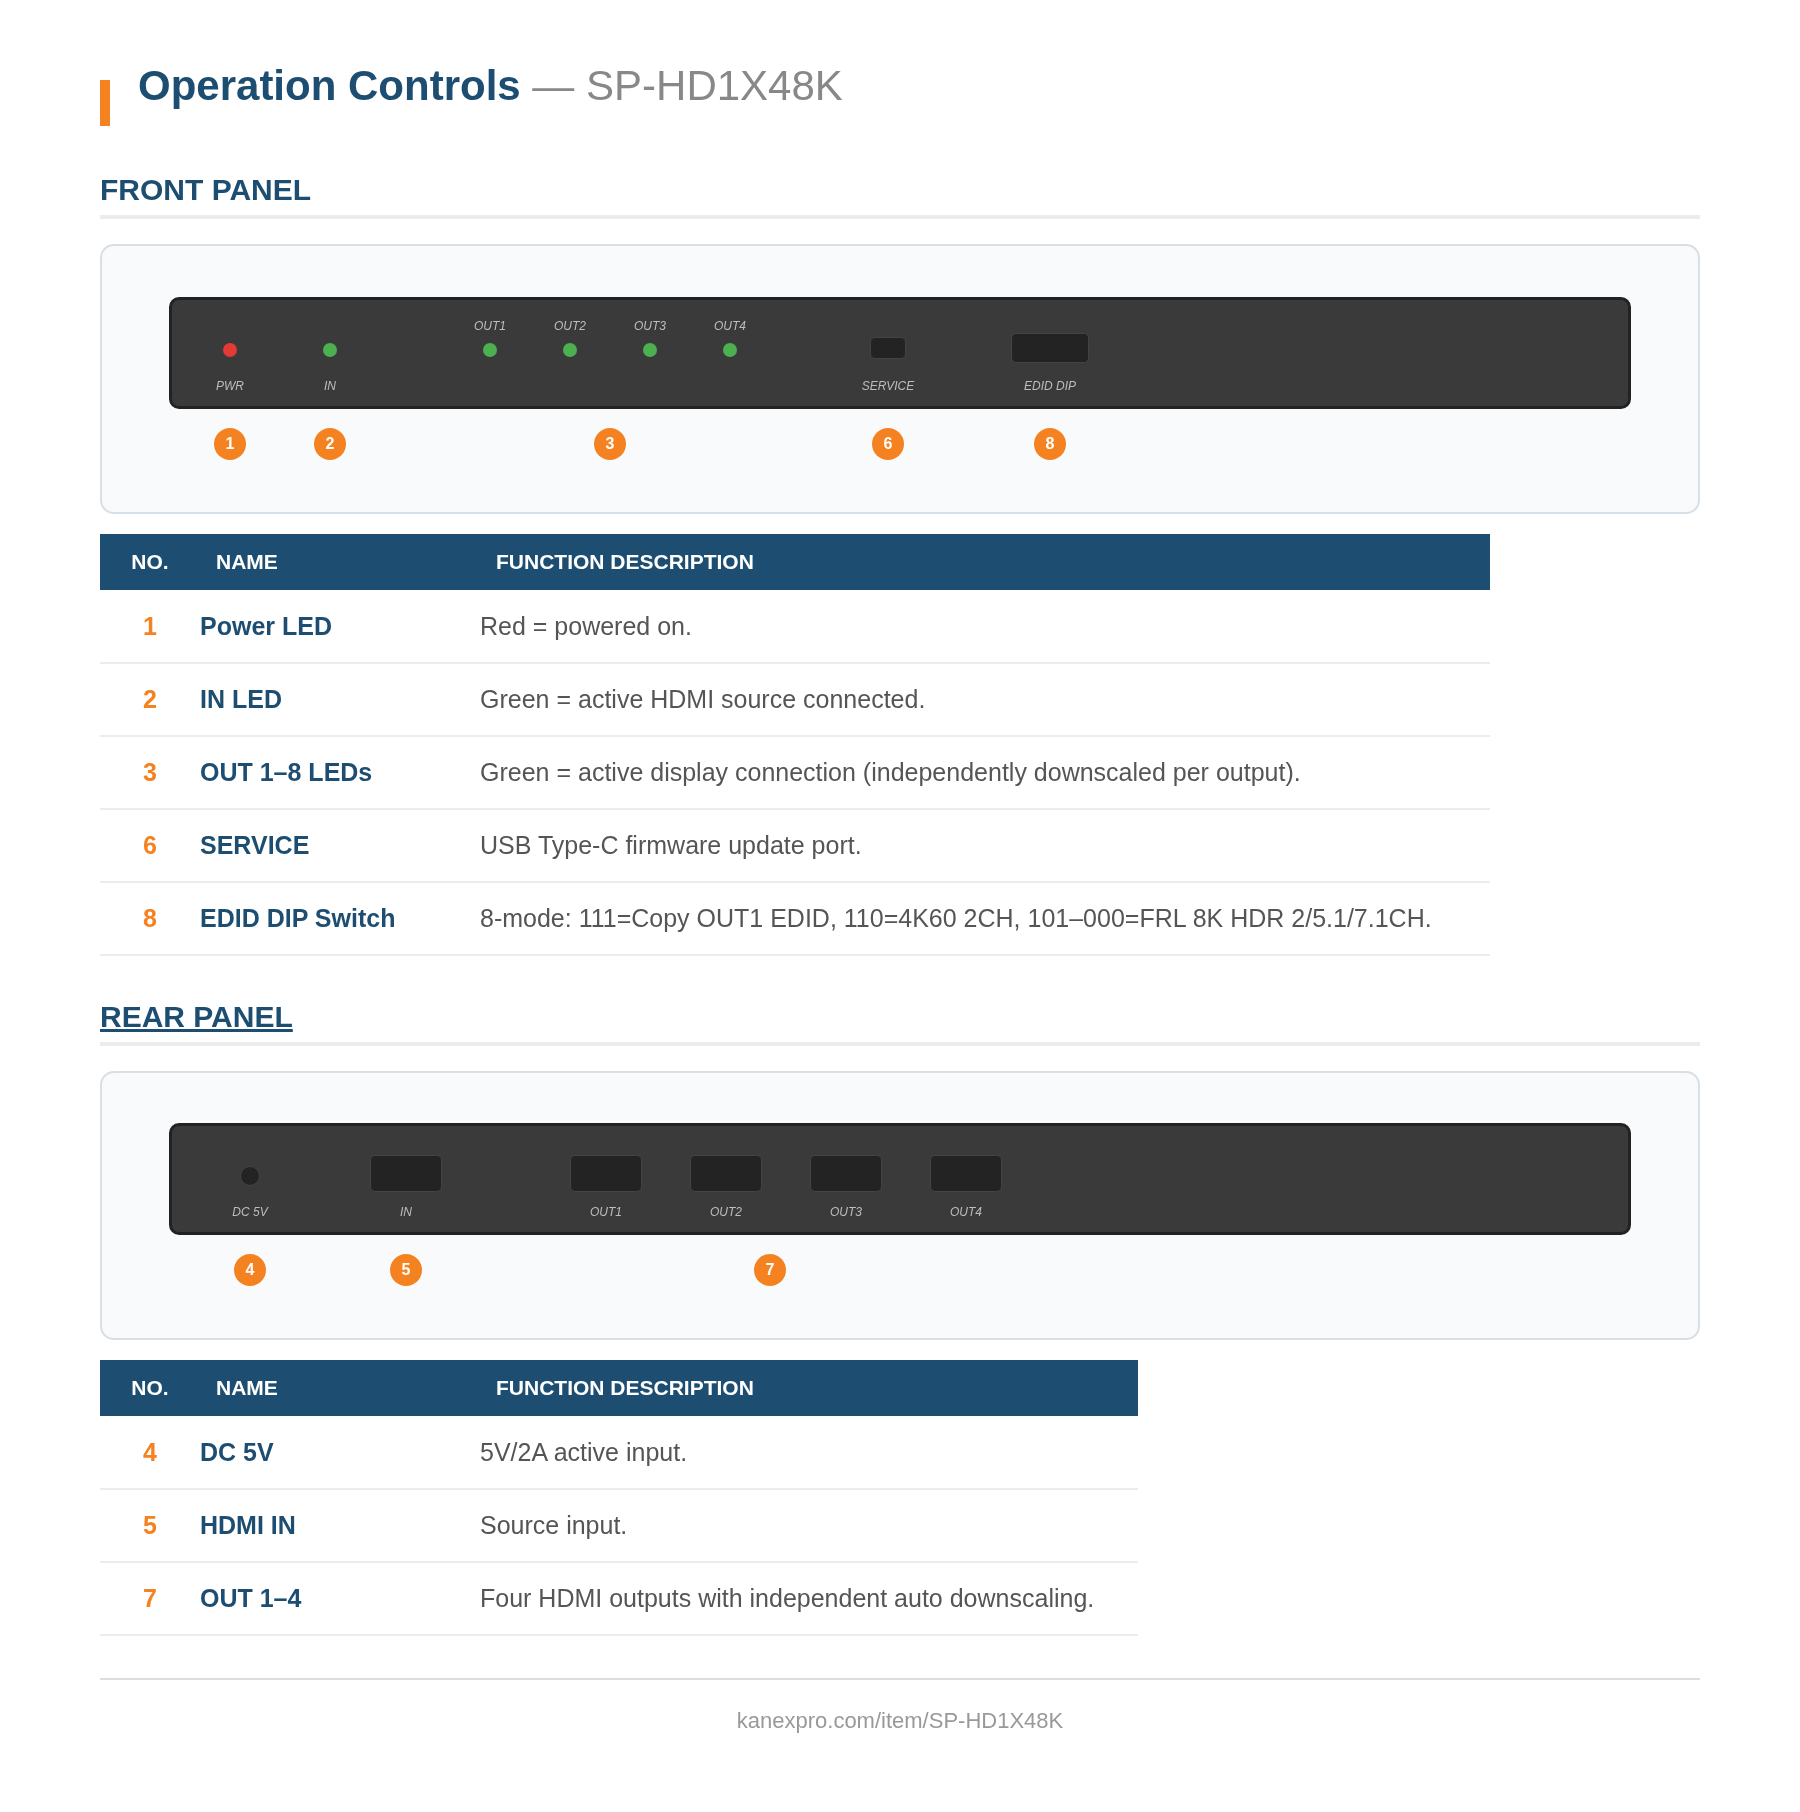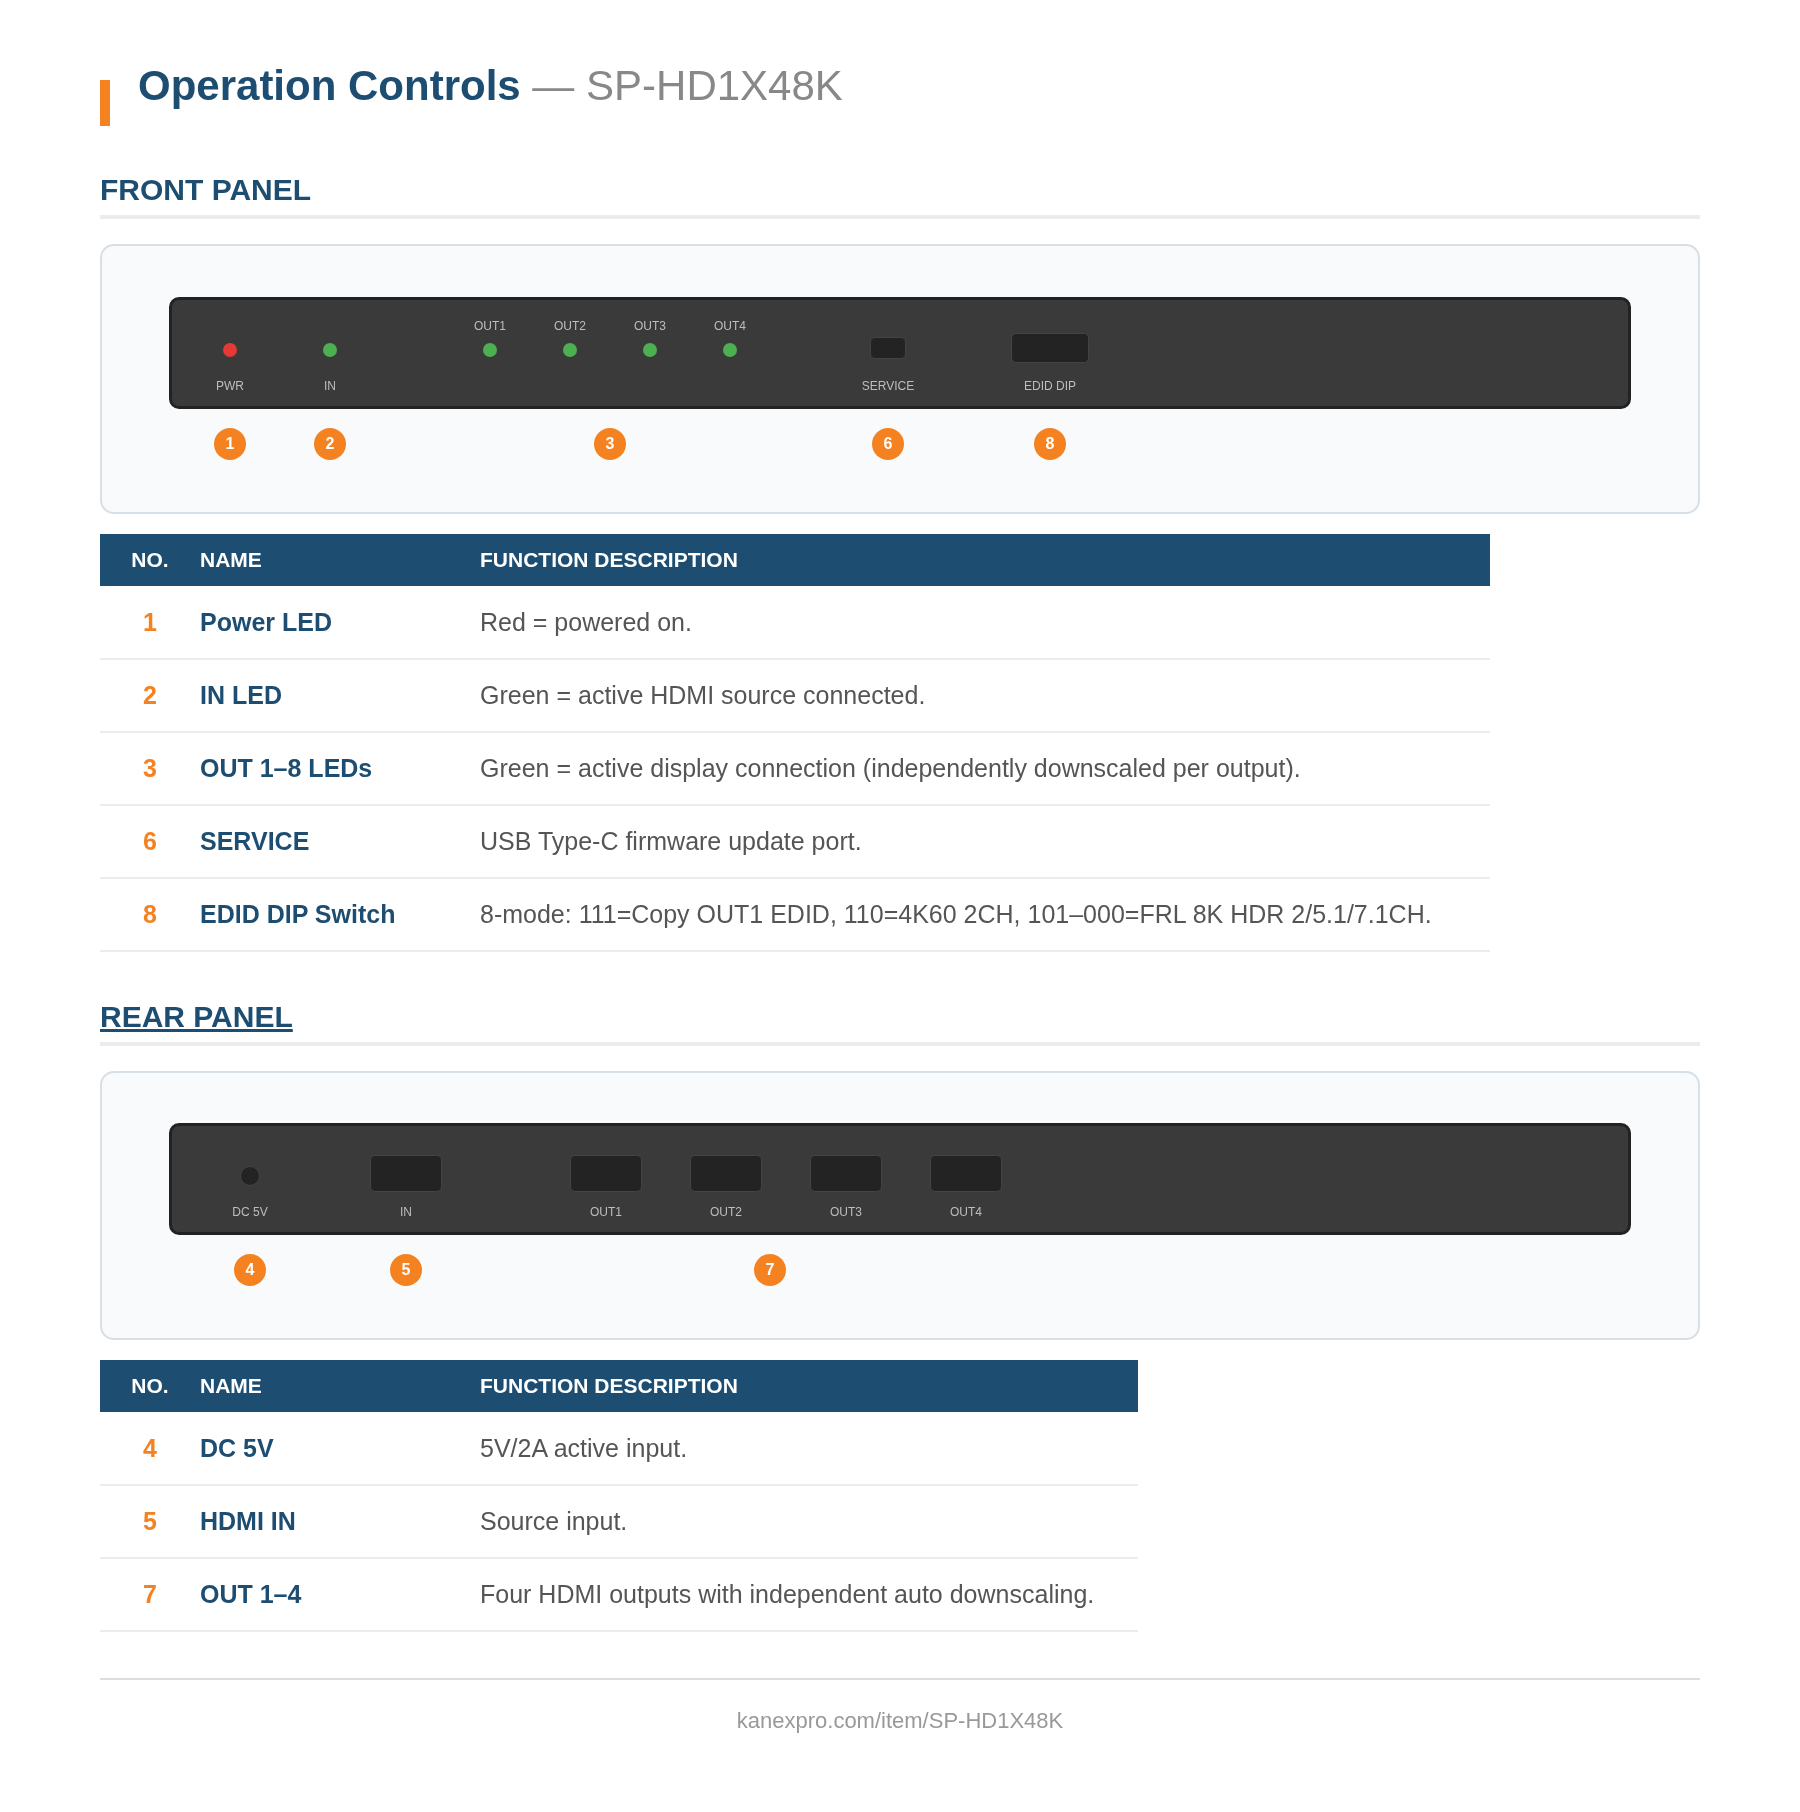--- a/index.html
+++ b/index.html
@@ -16,30 +16,30 @@
 
   .section-title { left: 100px; font-size: 30px; font-weight: bold; color: #1d4e72; line-height: 36px; }
   .section-rule { left: 100px; width: 1600px; height: 4px; background: #ececec; }
 
   .frame { left: 100px; width: 1600px; background: #f8fafc; border: 2px solid #d6e0e6; border-radius: 14px; }
   .device { left: 169px; width: 1462px; height: 112px; background: #3a3a3a; border: 3px solid #222; border-radius: 10px; }
 
   .led { width: 14px; height: 14px; border-radius: 50%; transform: translate(-50%, -50%); }
   .led.red { background: #e53935; }
   .led.green { background: #4caf50; }
-  .dev-label { font-size: 12px; color: #bdbdbd; transform: translateX(-50%); white-space: nowrap; line-height: 14px; }
+  .dev-label { font-size: 12px; color: #bdbdbd; transform: translateX(-50%); white-space: nowrap; line-height: 14px; font-style: italic; }
   .port { background: #232323; border: 1px solid #444; border-radius: 5px; transform: translateX(-50%); }
   .jack { width: 20px; height: 20px; border-radius: 50%; background: #232323; border: 1px solid #444; transform: translate(-50%, -50%); }
 
   .marker { width: 32px; height: 32px; border-radius: 50%; background: #f58220; color: #fff; font-weight: bold;
             font-size: 16px; line-height: 32px; text-align: center; transform: translate(-50%, -50%); }
 
   table.spec { position: absolute; left: 100px; border-collapse: collapse; }
   table.spec th { background: #1d4e72; color: #ffffff; font-size: 21px; font-weight: bold; text-align: left;
-                  height: 52px; padding: 0; }
+                  height: 52px; padding: 16px; }
   table.spec td { height: 73px; border-bottom: 2px solid #e8edf1; font-size: 25px; padding: 0; }
   table.spec th.c-no, table.spec td.c-no { width: 100px; text-align: center; }
   table.spec th.c-name, table.spec td.c-name { width: 280px; }
   td.c-no { color: #f58220; font-weight: bold; }
   td.c-name { color: #1d4e72; font-weight: bold; }
   td.c-desc { color: #555555; }
 
   .footer-rule { left: 100px; top: 1678px; width: 1600px; height: 2px; background: #dddddd; }
   .footer { left: 0; top: 1708px; width: 1800px; text-align: center; font-size: 22px; color: #999999; }
 </style>

